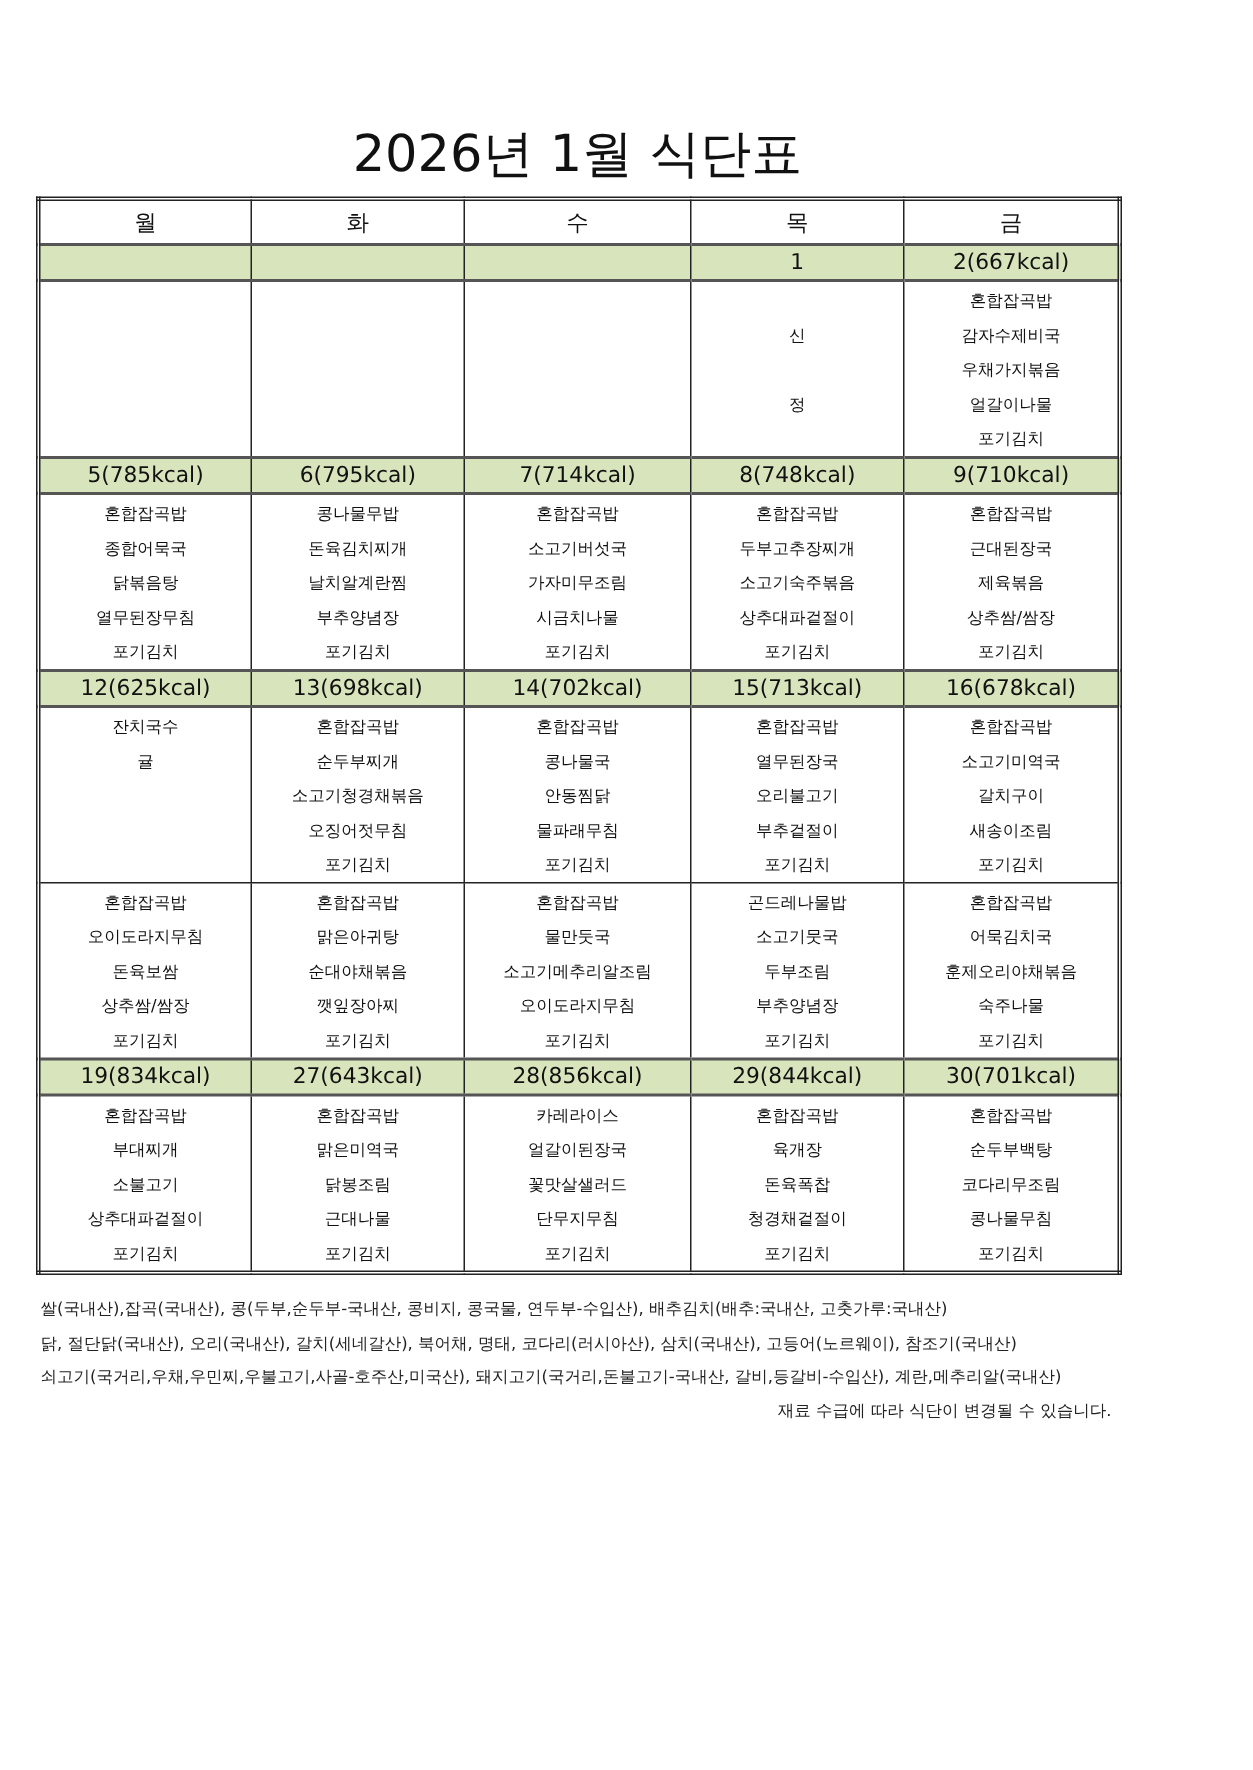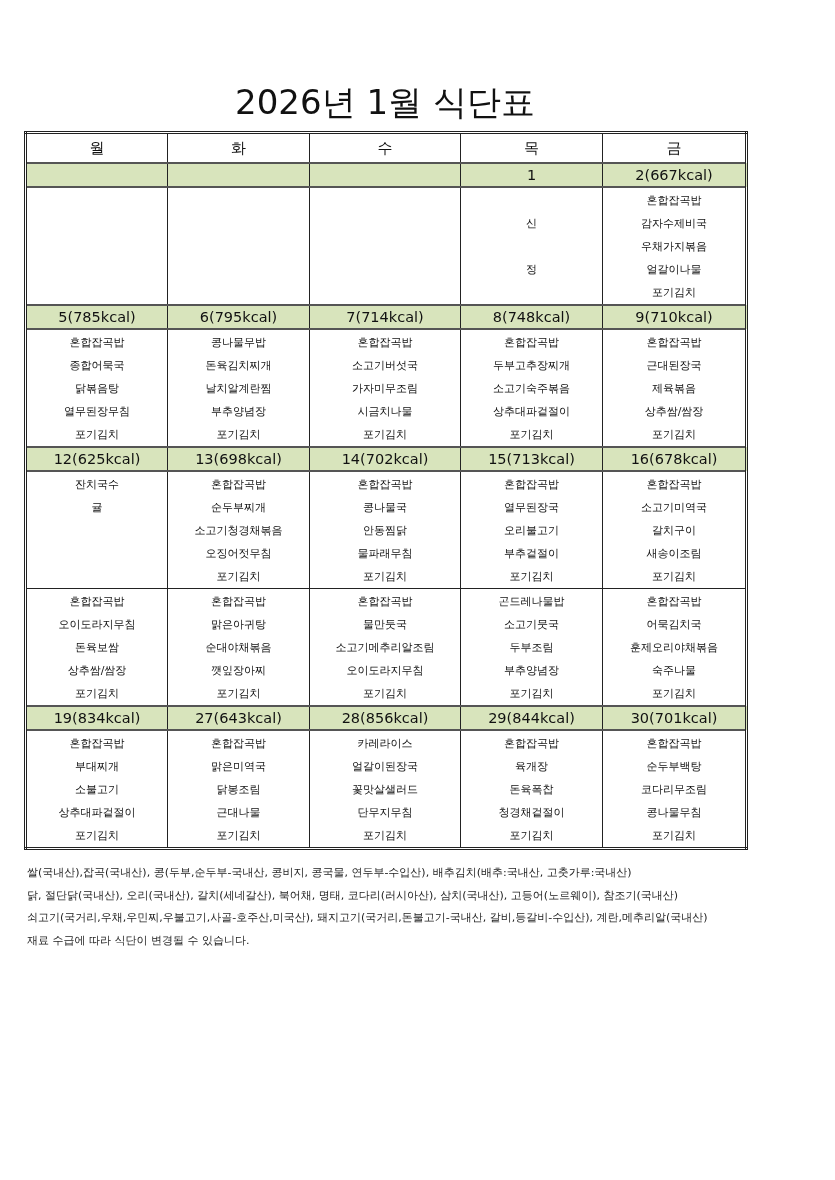--- a/index.html
+++ b/index.html
@@ -7,21 +7,21 @@
     .title { position: absolute; left: 0; width: 770px; top: 80px; text-align: center; font-size: 34px; letter-spacing: 0px; }
     .menu-table { position: absolute; left: 24px; top: 131px; width: 721px; border-collapse: collapse; table-layout: fixed;
       border-top: 3px double #222; border-left: 3px double #222; border-right: 3px double #222; border-bottom: 3px double #222; }
     .menu-table td, .menu-table th { border: 1px solid #222; text-align: center; padding: 0; font-weight: normal; font-size: 11px; }
     .hdr th { height: 28px; font-size: 15px; }
     .date-row td { background: #d8e4bc; height: 22px; font-size: 14.5px; border-top: 2px solid #555; border-bottom: 2px solid #555; }
     .meal-row td { height: 114px; vertical-align: top; line-height: 23px; padding-top: 1px; }
     .meal-row td div { white-space: nowrap; }
     .notes { position: absolute; left: 27px; top: 862px; width: 720px; font-size: 11px; color: #222; line-height: 22.5px; }
     .notes div { white-space: nowrap; }
-    .notice { padding-right: 6px; }
+    .notice { text-align: right; padding-right: 6px; }
   </style>
 </head>
 <body>
 
 <div class="title">2026년 1월 식단표</div>
 
 <table class="menu-table">
   <colgroup>
     <col style="width:142px">
       <col style="width:142px">

